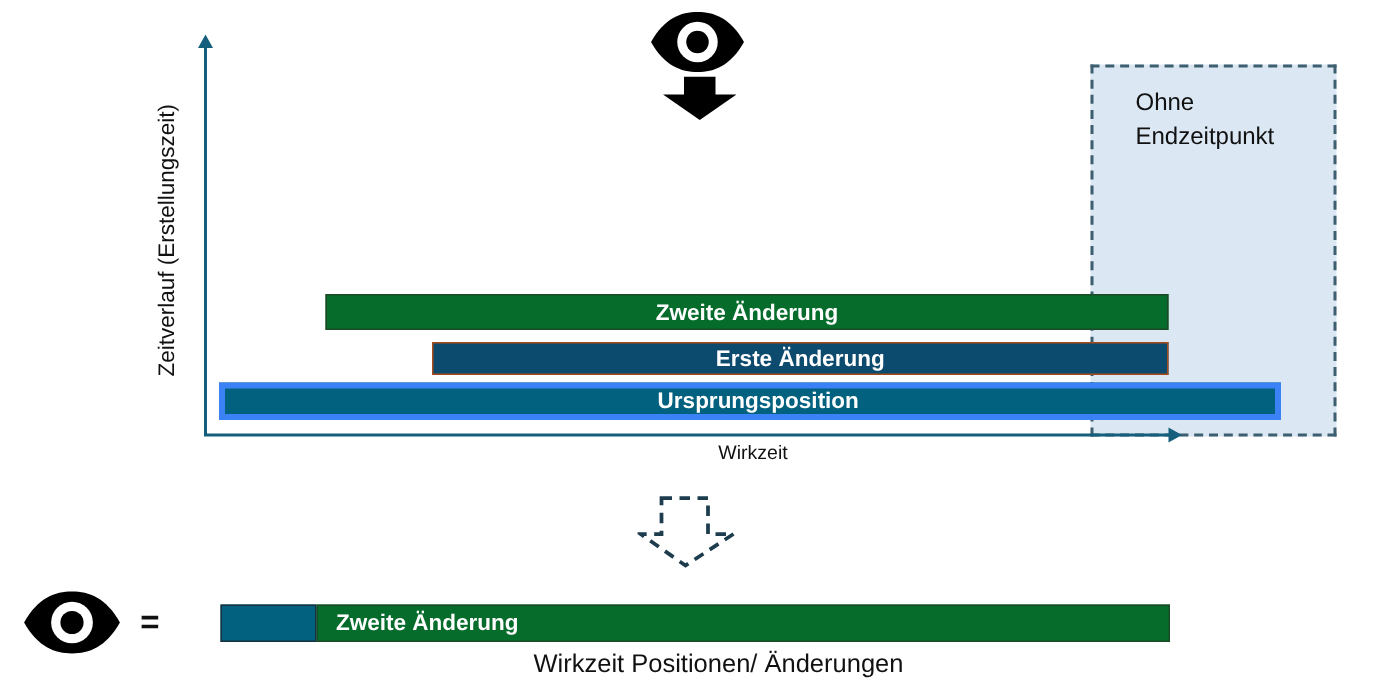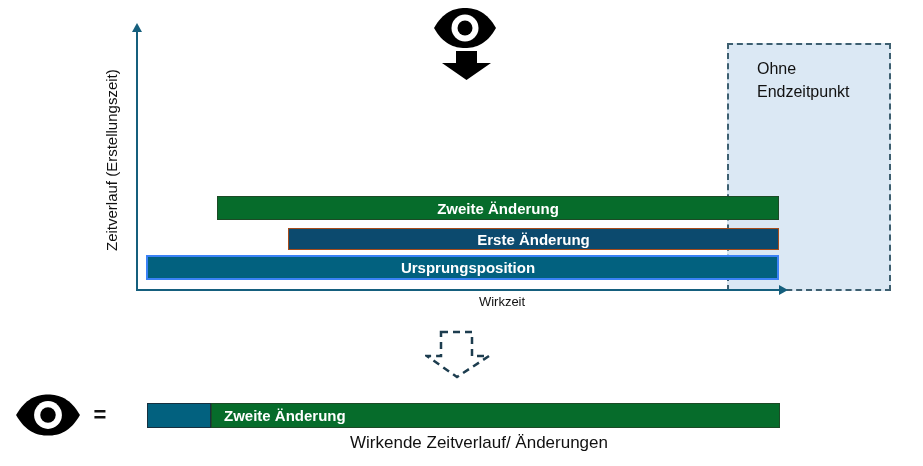--- a/index.html
+++ b/index.html
@@ -78,21 +78,21 @@
     display: flex;
     align-items: center;
     justify-content: center;
     color: #ffffff;
     font-weight: bold;
     font-size: 15px;
     white-space: nowrap;
   }
   .bar-zweite   { left: 217px; top: 196px; width: 562px; height: 24px; border: 1px solid #1c4a26; }
   .bar-erste    { left: 288px; top: 228px; width: 491px; height: 22px; border: 1px solid #a64b1b; }
-  .bar-ursprung { left: 146px; top: 255px; width: 633px; height: 25px; border: 2px solid #3b82f6; padding-left: 11px; }
+  .bar-ursprung { left: 146px; top: 255px; width: 708px; height: 25px; border: 4px solid #3b82f6; padding-left: 11px; }
 
   
   .dashed-arrow { position: absolute; left: 425px; top: 330px; width: 66px; height: 50px; }
 
   
   .result-eye { position: absolute; left: 14px; top: 393px; width: 68px; height: 44px; }
   .equals {
     position: absolute; left: 88px; top: 402px; width: 24px;
     font-size: 22px; font-weight: bold; color: #111111; text-align: center;
   }
@@ -167,15 +167,15 @@
       <circle cx="33" cy="21" r="7.5" fill="#000000"></circle>
     </svg>
   </div>
   <div class="equals">=</div>
 
   <div class="result-teal" style="background-color: rgb(2, 97, 127);"></div>
   <div class="result-green" style="background-color: rgb(6, 108, 43);">
     <span>Zweite Änderung</span>
   </div>
 
-  <div class="result-caption">Wirkende Zeitverlauf/ Änderungen</div>
+  <div class="result-caption">Wirkzeit Positionen/ Änderungen</div>
 
 </div>
 
 </body></html>

